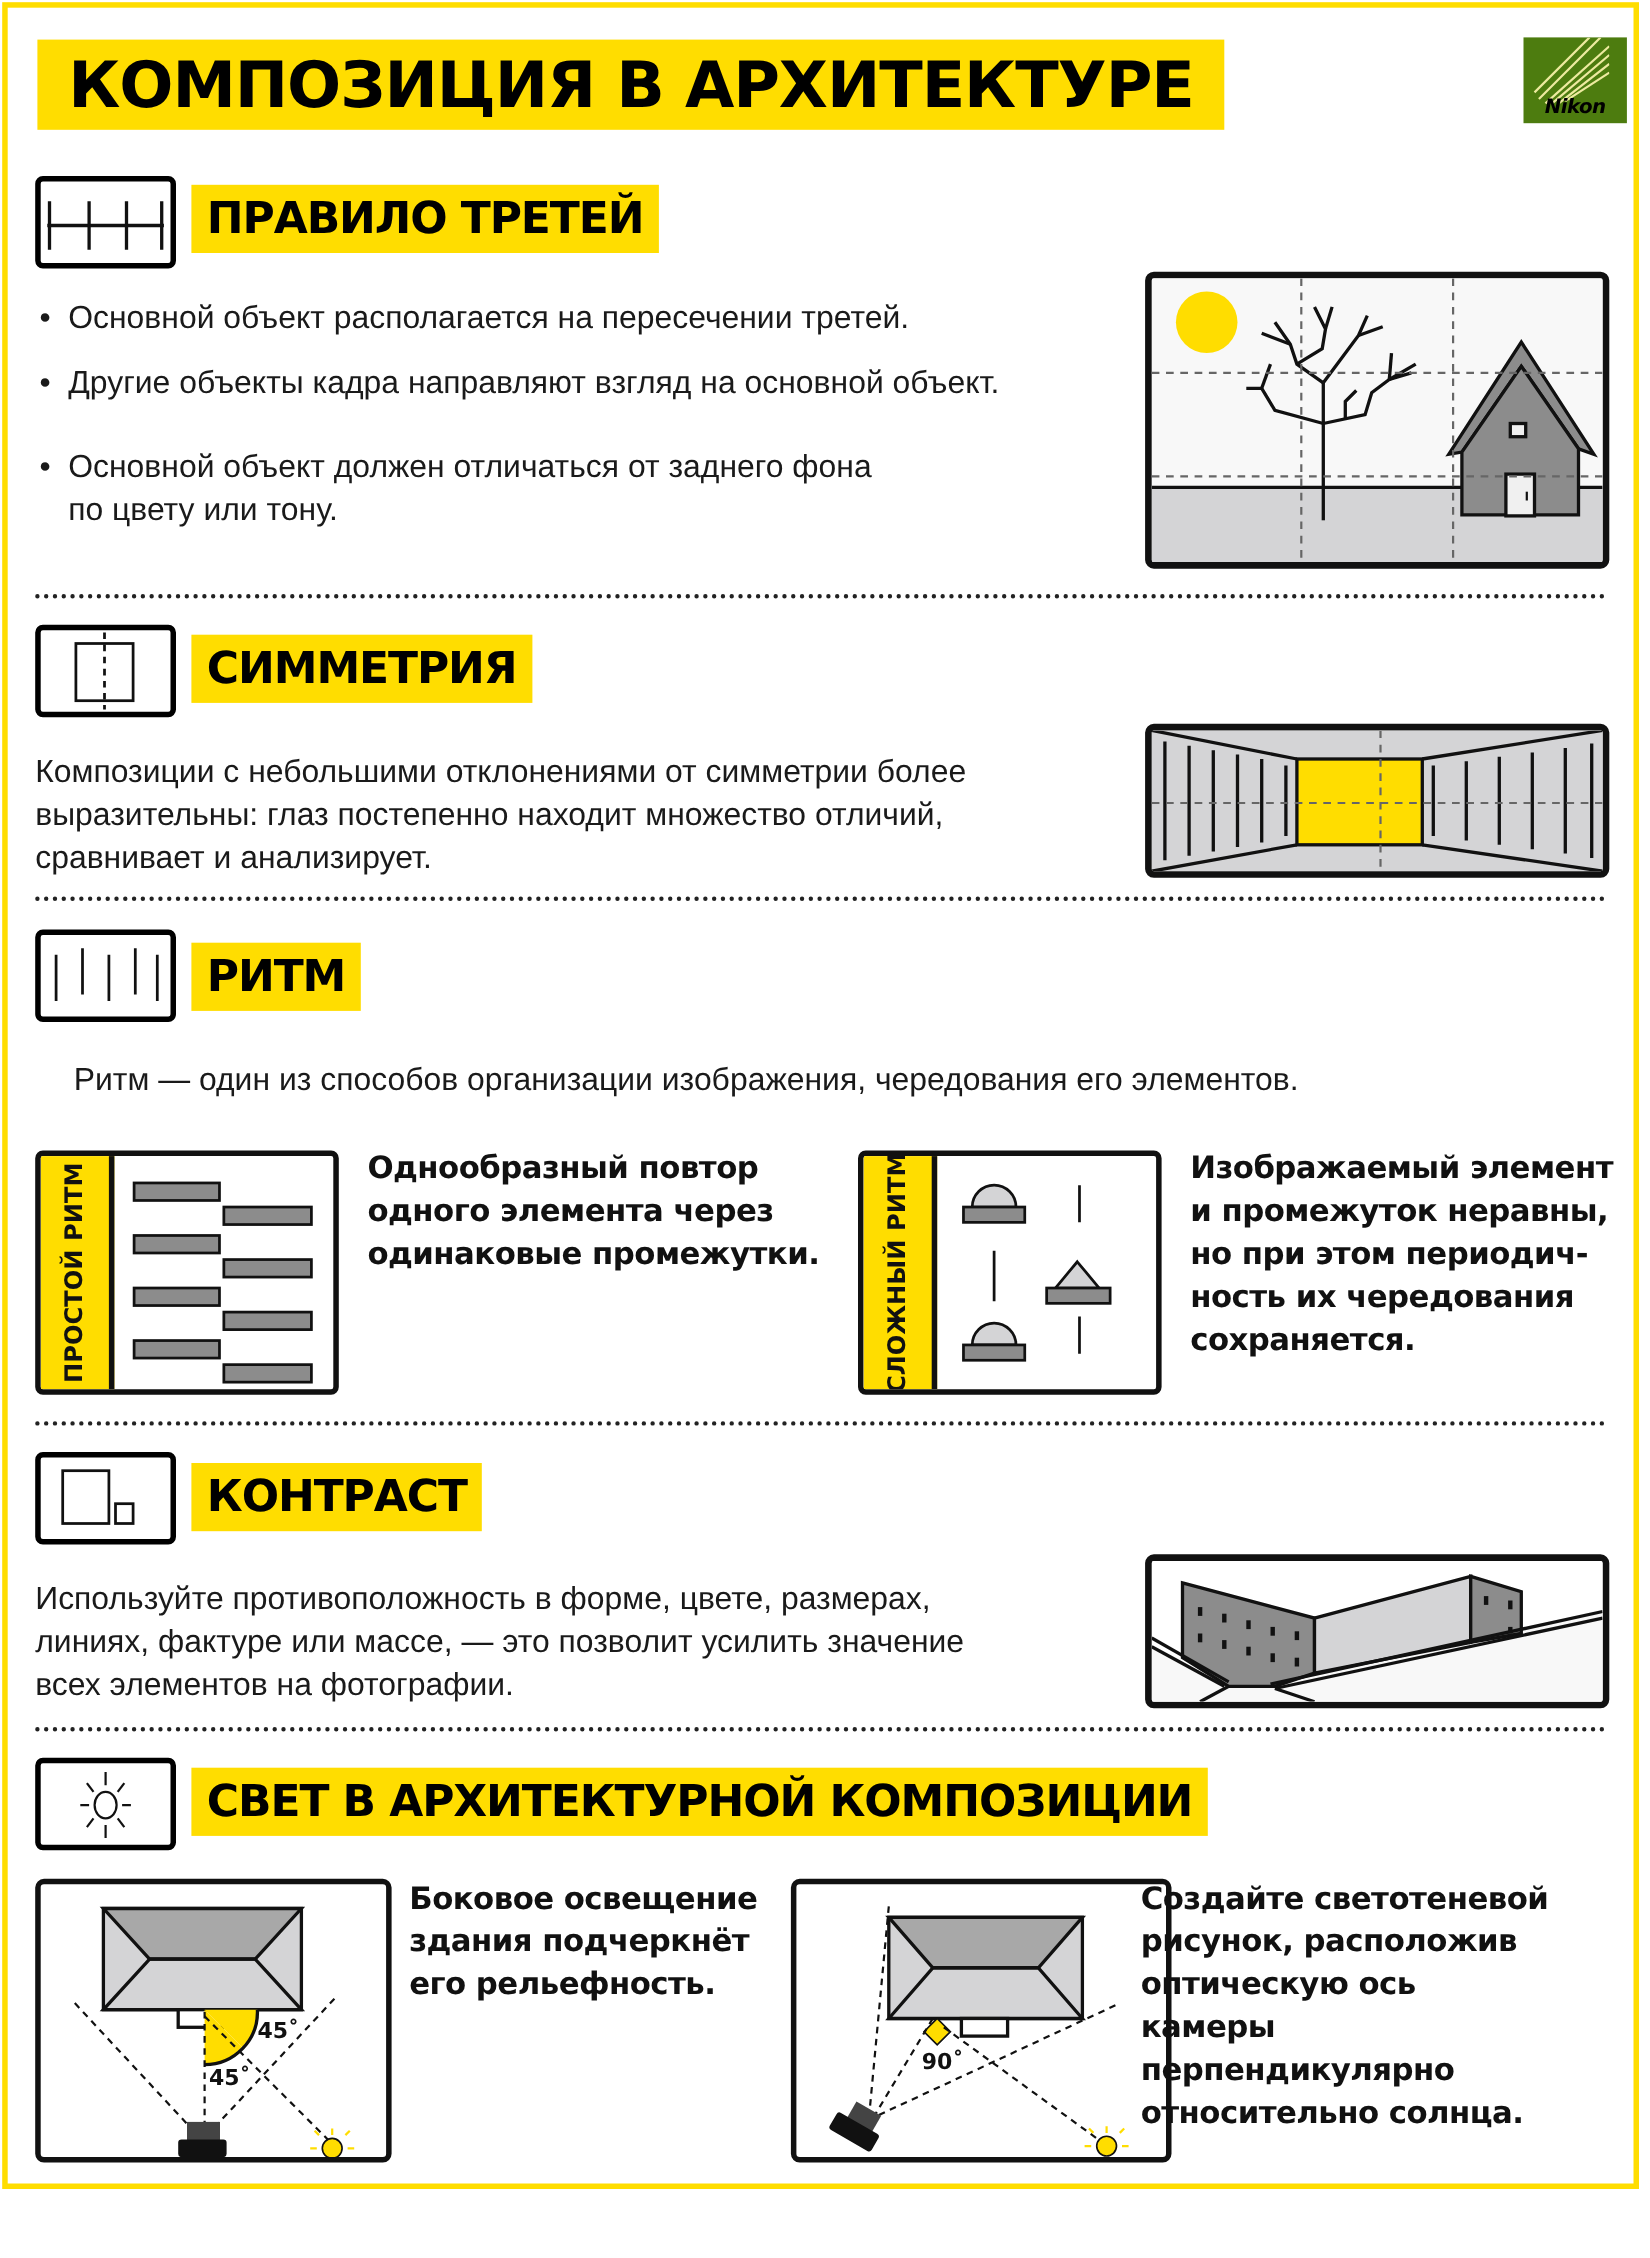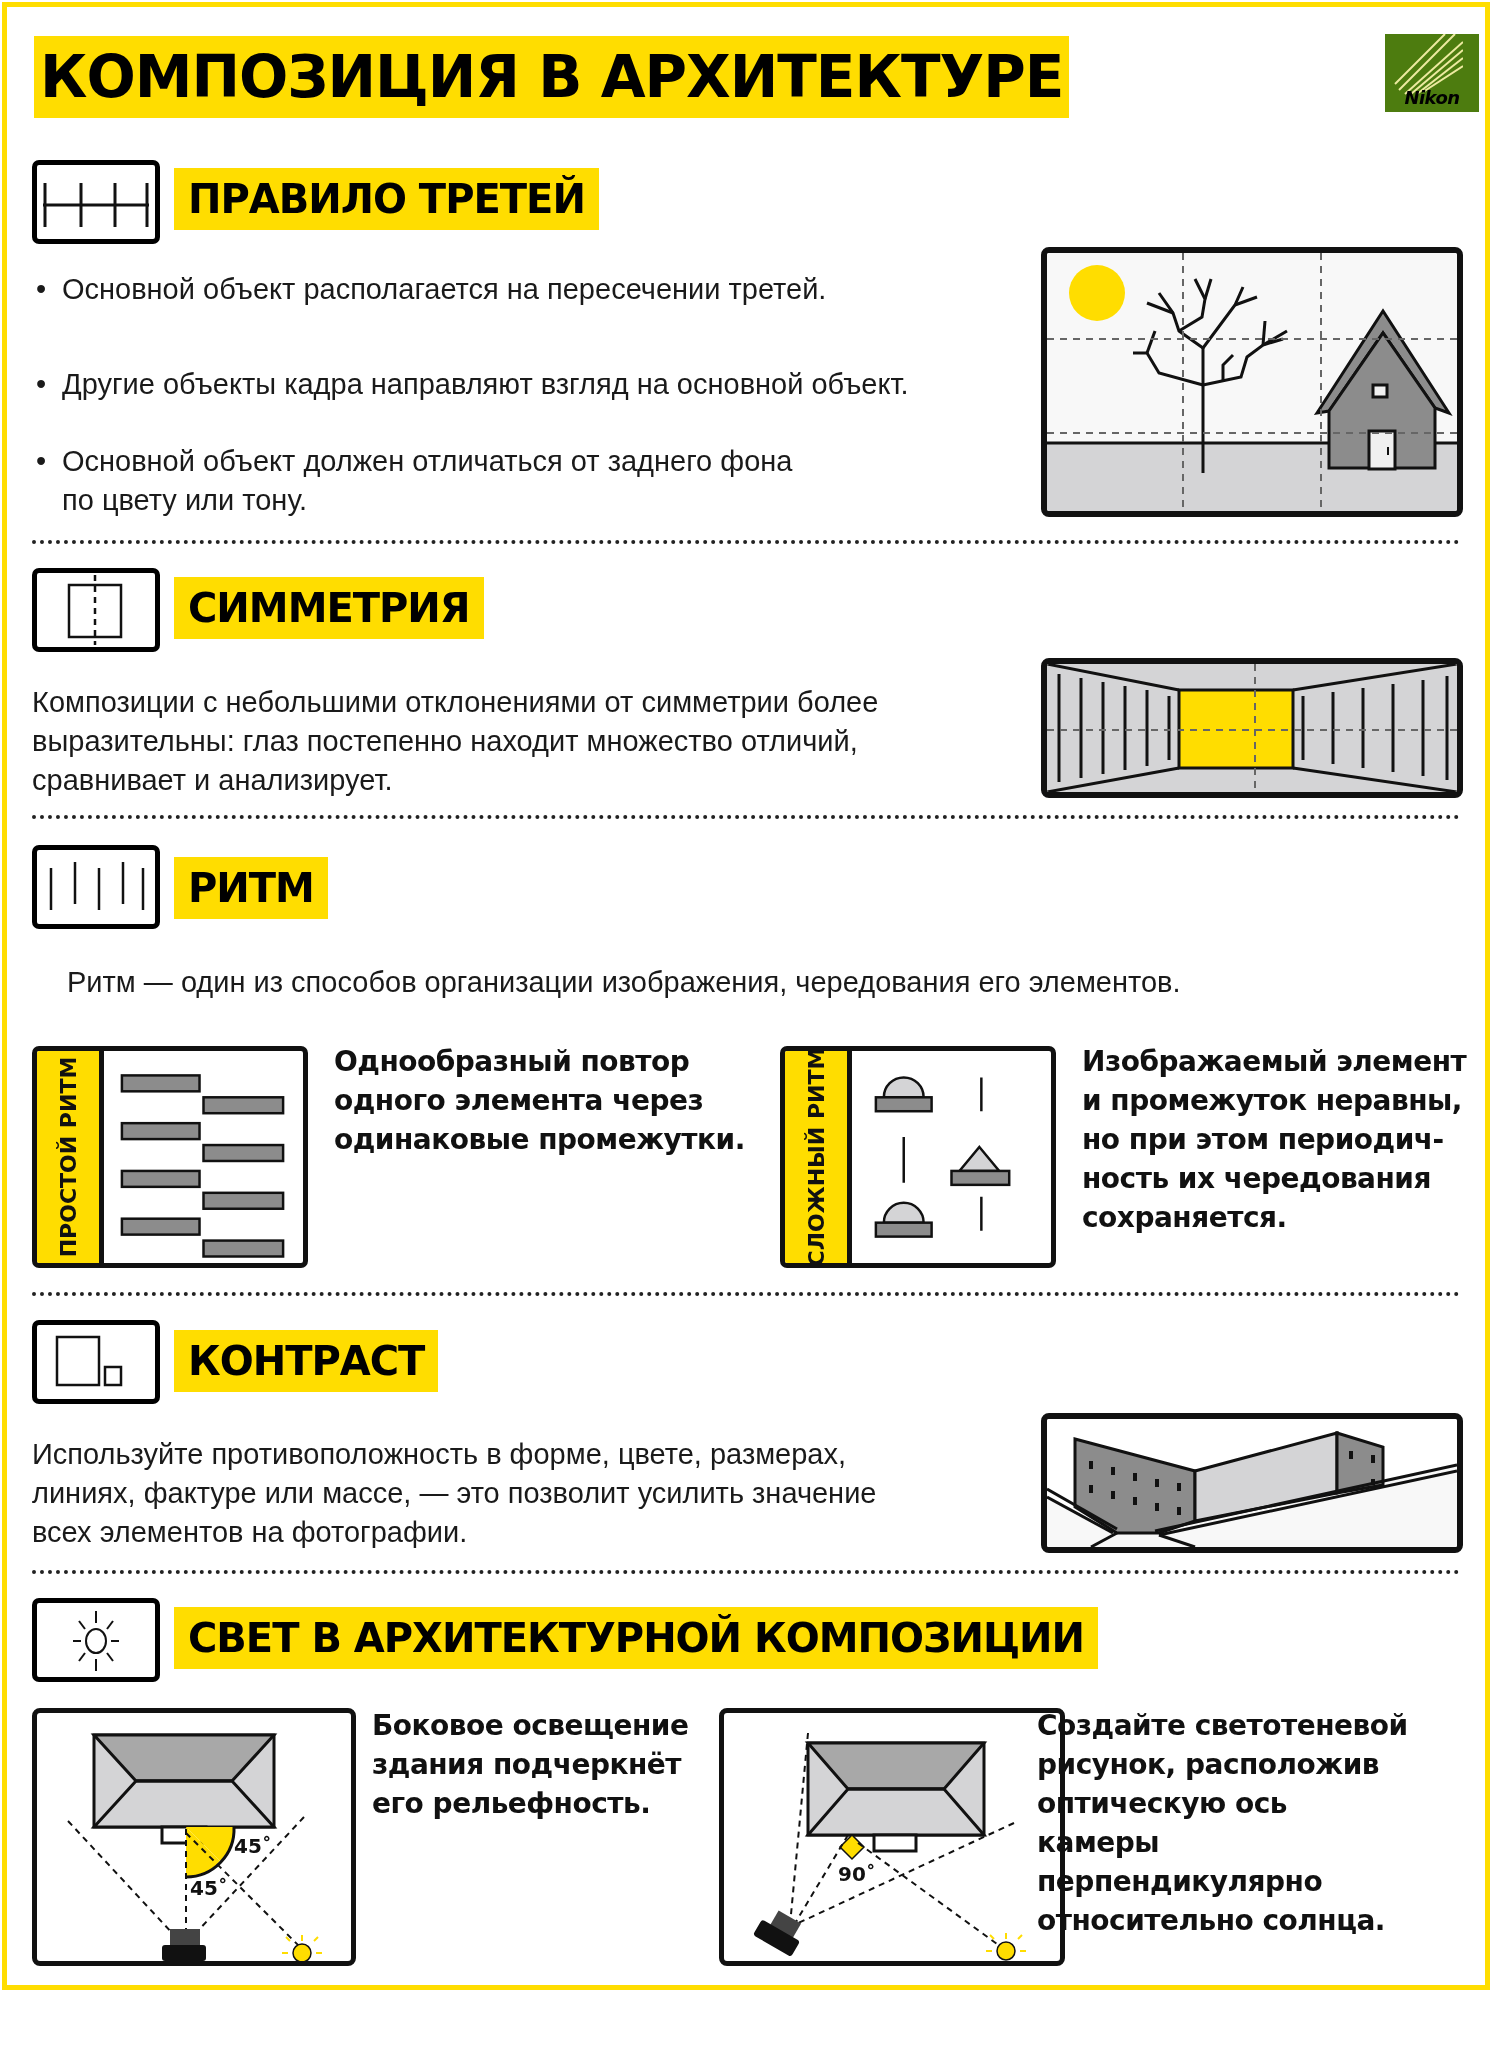--- a/index.html
+++ b/index.html
@@ -3,21 +3,21 @@
 <meta charset="utf-8">
 <style>
   html, body { margin:0; padding:0; background:#ffffff; }
   body { width:1500px; height:2053px; position:relative; overflow:hidden;
          font-family:"Liberation Sans", "DejaVu Sans", sans-serif; color:#1a1a1a; }
   .frame { position:absolute; left:2px; top:2px; width:1488px; height:1988px;
            border:5px solid #FFDD00; box-sizing:border-box; }
   .abs { position:absolute; }
   .hl { background:#FFDD00; font-family:"DejaVu Sans", sans-serif; font-weight:bold;
         color:#000; display:flex; align-items:center; box-sizing:border-box; letter-spacing:-1px; }
-  .main-title { left:34px; top:36px; height:82px; padding:0 6px; font-size:58px; transform-origin:left center; }
+  .main-title { left:34px; top:36px; height:82px; padding:0 28px; font-size:58px; transform-origin:left center; }
   .sec-title { height:60px; padding:0 14px; font-size:40px;text-align:center; }
   .icon-box { width:82px; height:82px; border:5px solid #000; border-radius:7px; box-sizing:border-box; background:#fff; }
   .icon-box svg { width:100%; height:100%; display:block; }
   .body-text { font-size:29px; line-height:39px; color:#1a1a1a; font-weight:300; }
   .bullet { font-size:29px; line-height:39px; padding-left:26px; position:relative; }
   .bullet::before { content:"•"; position:absolute; left:0; top:0; }
   .dots { position:absolute; left:32px; width:1428px; height:0; border-top:4px dotted #222; }
   .illus { border:6px solid #111; border-radius:8px; box-sizing:border-box; overflow:hidden; background:#fff; }
   .illus svg { width:100%; height:100%; display:block; }
   .bold-text { font-family:"DejaVu Sans", sans-serif; font-weight:bold; font-size:28px; line-height:39px; color:#111; letter-spacing:-0.5px; }
@@ -59,21 +59,21 @@
         <line x1="44" y1="18" x2="44" y2="62"></line>
         <line x1="78" y1="18" x2="78" y2="62"></line>
         <line x1="110" y1="18" x2="110" y2="62"></line>
       </g>
     </svg>
 </div>
 <div class="abs hl sec-title" style="left:174px;top:168px;height:62px;">ПРАВИЛО ТРЕТЕЙ</div>
 
 <div class="abs" style="left:36px;top:270px;width:960px;">
   <div class="bullet body-text">Основной объект располагается на пересечении третей.</div>
-  <div class="bullet body-text" style="margin-top:56px;">Другие объекты кадра направляют взгляд на основной объект.</div>
+  <div class="bullet body-text" style="margin-top:20px;">Другие объекты кадра направляют взгляд на основной объект.</div>
   <div class="bullet body-text" style="margin-top:38px;">
     <div>Основной объект должен отличаться от заднего фона</div>
     <div>по цвету или тону.</div>
   </div>
 </div>
 
 <div class="abs illus" style="left:1041px;top:247px;width:422px;height:270px;">
   <svg viewBox="0 0 410 258" preserveAspectRatio="none">
     <rect x="0" y="0" width="410" height="190" fill="#f8f8f8"></rect>
     <rect x="0" y="190" width="410" height="68" fill="#d4d4d6"></rect>

